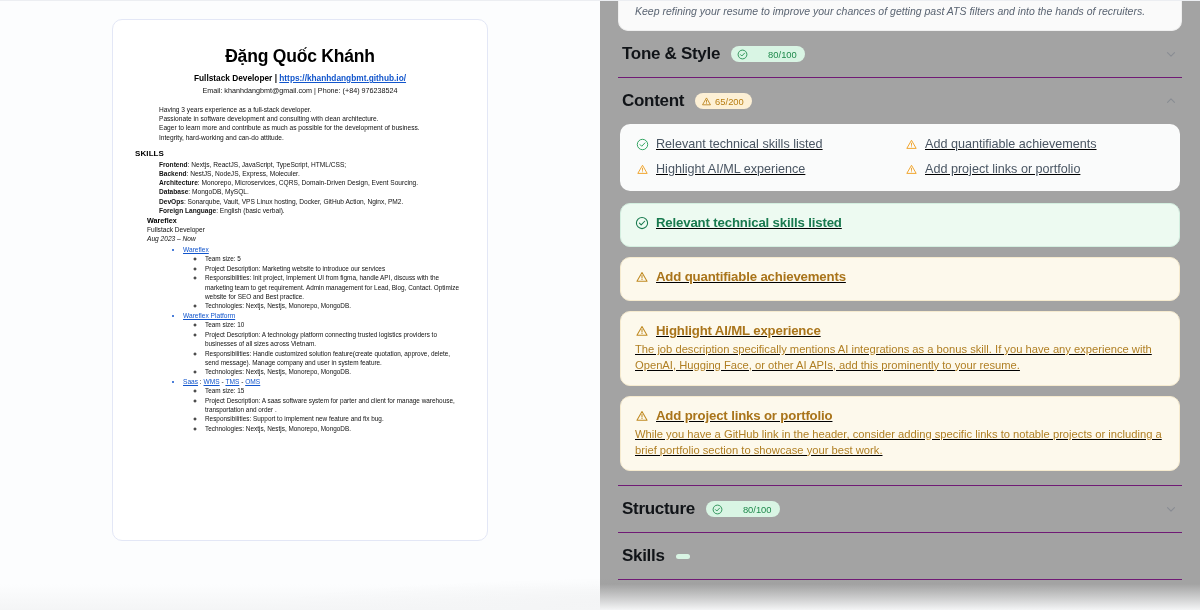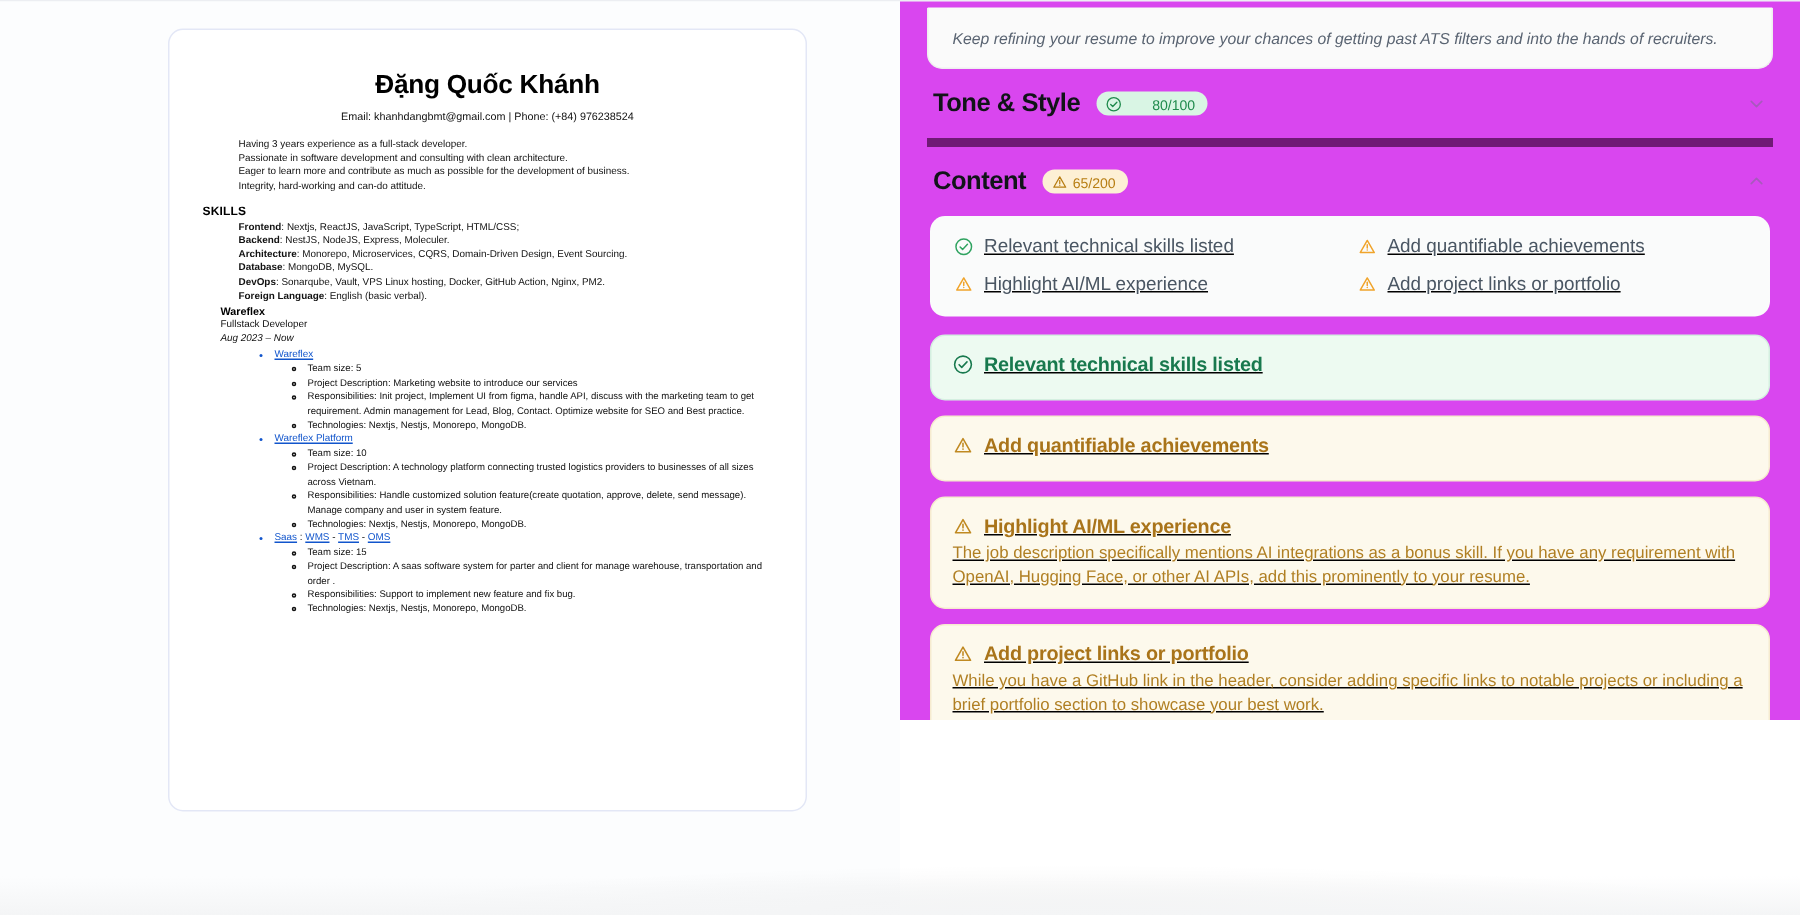--- a/index.html
+++ b/index.html
@@ -23,21 +23,21 @@
   .preview-pane {
     width: 600px; height: 610px;
     position: relative;
     background: #fcfdfe;
     overflow: hidden;
     flex: none;
   }
   .resume-card {
     position: absolute;
     left: 112px; top: 18px;
-    width: 426px; height: 522px;
+    width: 376px; height: 522px;
     background: #ffffff;
     border: 1px solid #e3e7f6;
     border-radius: 10px;
     padding: 16px 22px 10px 22px;
     overflow: hidden;
   }
   .r-name {
     text-align: center;
     font-family: "Liberation Sans", sans-serif;
     font-size: 17.5px; font-weight: bold; color: #000;
@@ -65,41 +65,41 @@
 
   ul.lvl1 { list-style: disc; margin-left: 36px; margin-top: 2px; }
   ul.lvl1 > li { font-size: 6.6px; line-height: 9.4px; color: #1155cc; }
   ul.lvl1 > li > .proj { color: #1155cc; text-decoration: underline; font-weight: normal; }
   ul.lvl1 > li > .plain { color: #111; text-decoration: none; }
   ul.lvl2 { list-style: circle; margin-left: 22px; margin-top: 0; }
   ul.lvl2 > li { font-size: 6.4px; line-height: 9.4px; color: #111; }
 
   
   .analysis-pane {
-    width: 600px; height: 479px;
+    width: 600px; height: 610px;
     position: relative;
-    background: #d946ef;
+    background: #a3a3a3;
     overflow: hidden;
     flex: none;
-    padding: 16px 18px;
+    padding: 1px 18px;
   }
   .analysis-scroll { padding-top: 0; }
 
   .tip-banner {
     margin: -12px 0 0 0;
     background: #fafafa;
     border: 1px solid #efefef;
     border-top: none;
     border-radius: 0 0 10px 10px;
     padding: 14px 16px 12px 16px;
     font-size: 10.5px; font-style: italic; color: #5a6472;
     line-height: 14px;
   }
 
-  .acc-section { border-bottom: 6px solid #701a75; }
+  .acc-section { border-bottom: 1px solid #701a75; }
   .acc-header {
     display: flex; align-items: center;
     height: 46px;
     padding: 0 4px;
     cursor: pointer;
   }
   .acc-title {
     font-size: 17px; font-weight: bold; color: #111418;
     letter-spacing: -.3px;
   }
@@ -167,20 +167,23 @@
 </head>
 <body>
 
 <div class="app">
 
   <div class="preview-pane">
     <div class="resume-card">
 
       <div class="r-name">Đặng Quốc Khánh</div>
 
+      <div class="r-role">
+        <span>Fullstack Developer | </span><a href="#">https://khanhdangbmt.github.io/</a>
+      </div>
 
       <div class="r-contact">Email: khanhdangbmt@gmail.com | Phone: (+84) 976238524</div>
 
       <div class="r-indent">
         <div class="r-line">Having 3 years experience as a full-stack developer.</div>
         <div class="r-line">Passionate in software development and consulting with clean architecture.</div>
         <div class="r-line">Eager to learn more and contribute as much as possible for the development of business.</div>
         <div class="r-line">Integrity,  hard-working and can-do attitude.</div>
       </div>
 
@@ -329,21 +332,21 @@
 
           <div class="detail-card warn">
             <div class="dc-head">
               <svg class="ic" viewBox="0 0 20 20">
                   <path d="M10 3.5L17.2 16H2.8z" fill="none" stroke="#c08a22" stroke-width="1.5" stroke-linejoin="round"></path>
                   <path d="M10 8v3.3" stroke="#c08a22" stroke-width="1.5" stroke-linecap="round"></path>
                   <circle cx="10" cy="13.4" r=".8" fill="#c08a22"></circle>
                 </svg>
               <span>Highlight AI/ML experience</span>
             </div>
-            <div class="dc-body">The job description specifically mentions AI integrations as a bonus skill. If you have any requirement with OpenAI, Hugging Face, or other AI APIs, add this prominently to your resume.</div>
+            <div class="dc-body">The job description specifically mentions AI integrations as a bonus skill. If you have any experience with OpenAI, Hugging Face, or other AI APIs, add this prominently to your resume.</div>
           </div>
 
           <div class="detail-card warn">
             <div class="dc-head">
               <svg class="ic" viewBox="0 0 20 20">
                   <path d="M10 3.5L17.2 16H2.8z" fill="none" stroke="#c08a22" stroke-width="1.5" stroke-linejoin="round"></path>
                   <path d="M10 8v3.3" stroke="#c08a22" stroke-width="1.5" stroke-linecap="round"></path>
                   <circle cx="10" cy="13.4" r=".8" fill="#c08a22"></circle>
                 </svg>
               <span>Add project links or portfolio</span>

